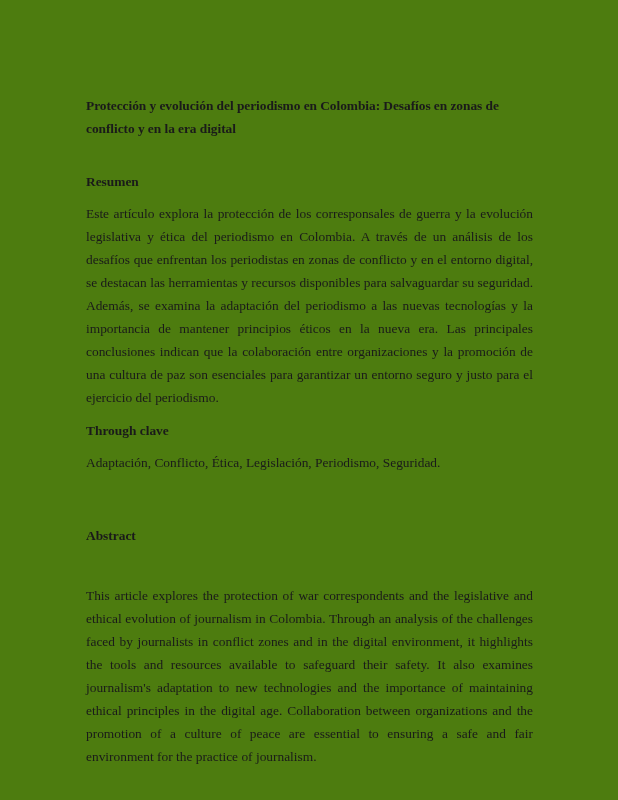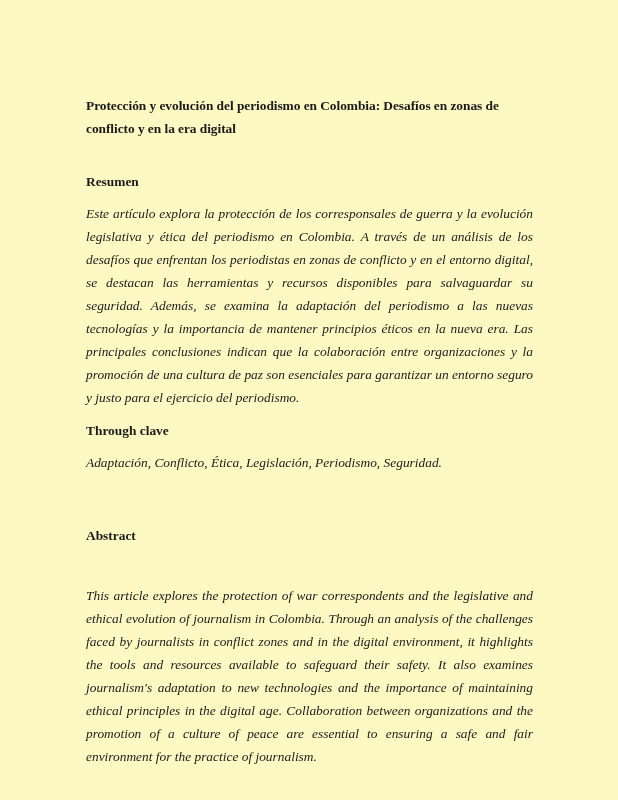--- a/index.html
+++ b/index.html
@@ -14,21 +14,21 @@
       overflow: hidden;
       font-family: "Liberation Serif", "DejaVu Serif", serif;
       color: #1a1a1a;
     }
     .page {
       position: absolute;
       left: 0;
       top: 0;
       width: 618px;
       height: 800px;
-      background: #fef9c3;
+      background: #4d7c0f;
     }
     .block {
       position: absolute;
       left: 86px;
       width: 447px;
     }
     .title {
       top: 94px;
       font-weight: bold;
       font-size: 13.4px;
@@ -38,21 +38,20 @@
     .heading {
       font-weight: bold;
       font-size: 13.4px;
       line-height: 23px;
     }
     .para {
       font-size: 13.4px;
       line-height: 23px;
       text-align: justify;
       text-align-last: left;
-      font-style: italic;
     }
     #resumen-heading { top: 170px; }
     #resumen-body { top: 202px; }
     #keywords-heading { top: 419px; }
     #keywords-body { top: 451px; }
     #abstract-heading { top: 524px; }
     #abstract-body { top: 584px; }
   </style>
 </head>
 <body>

